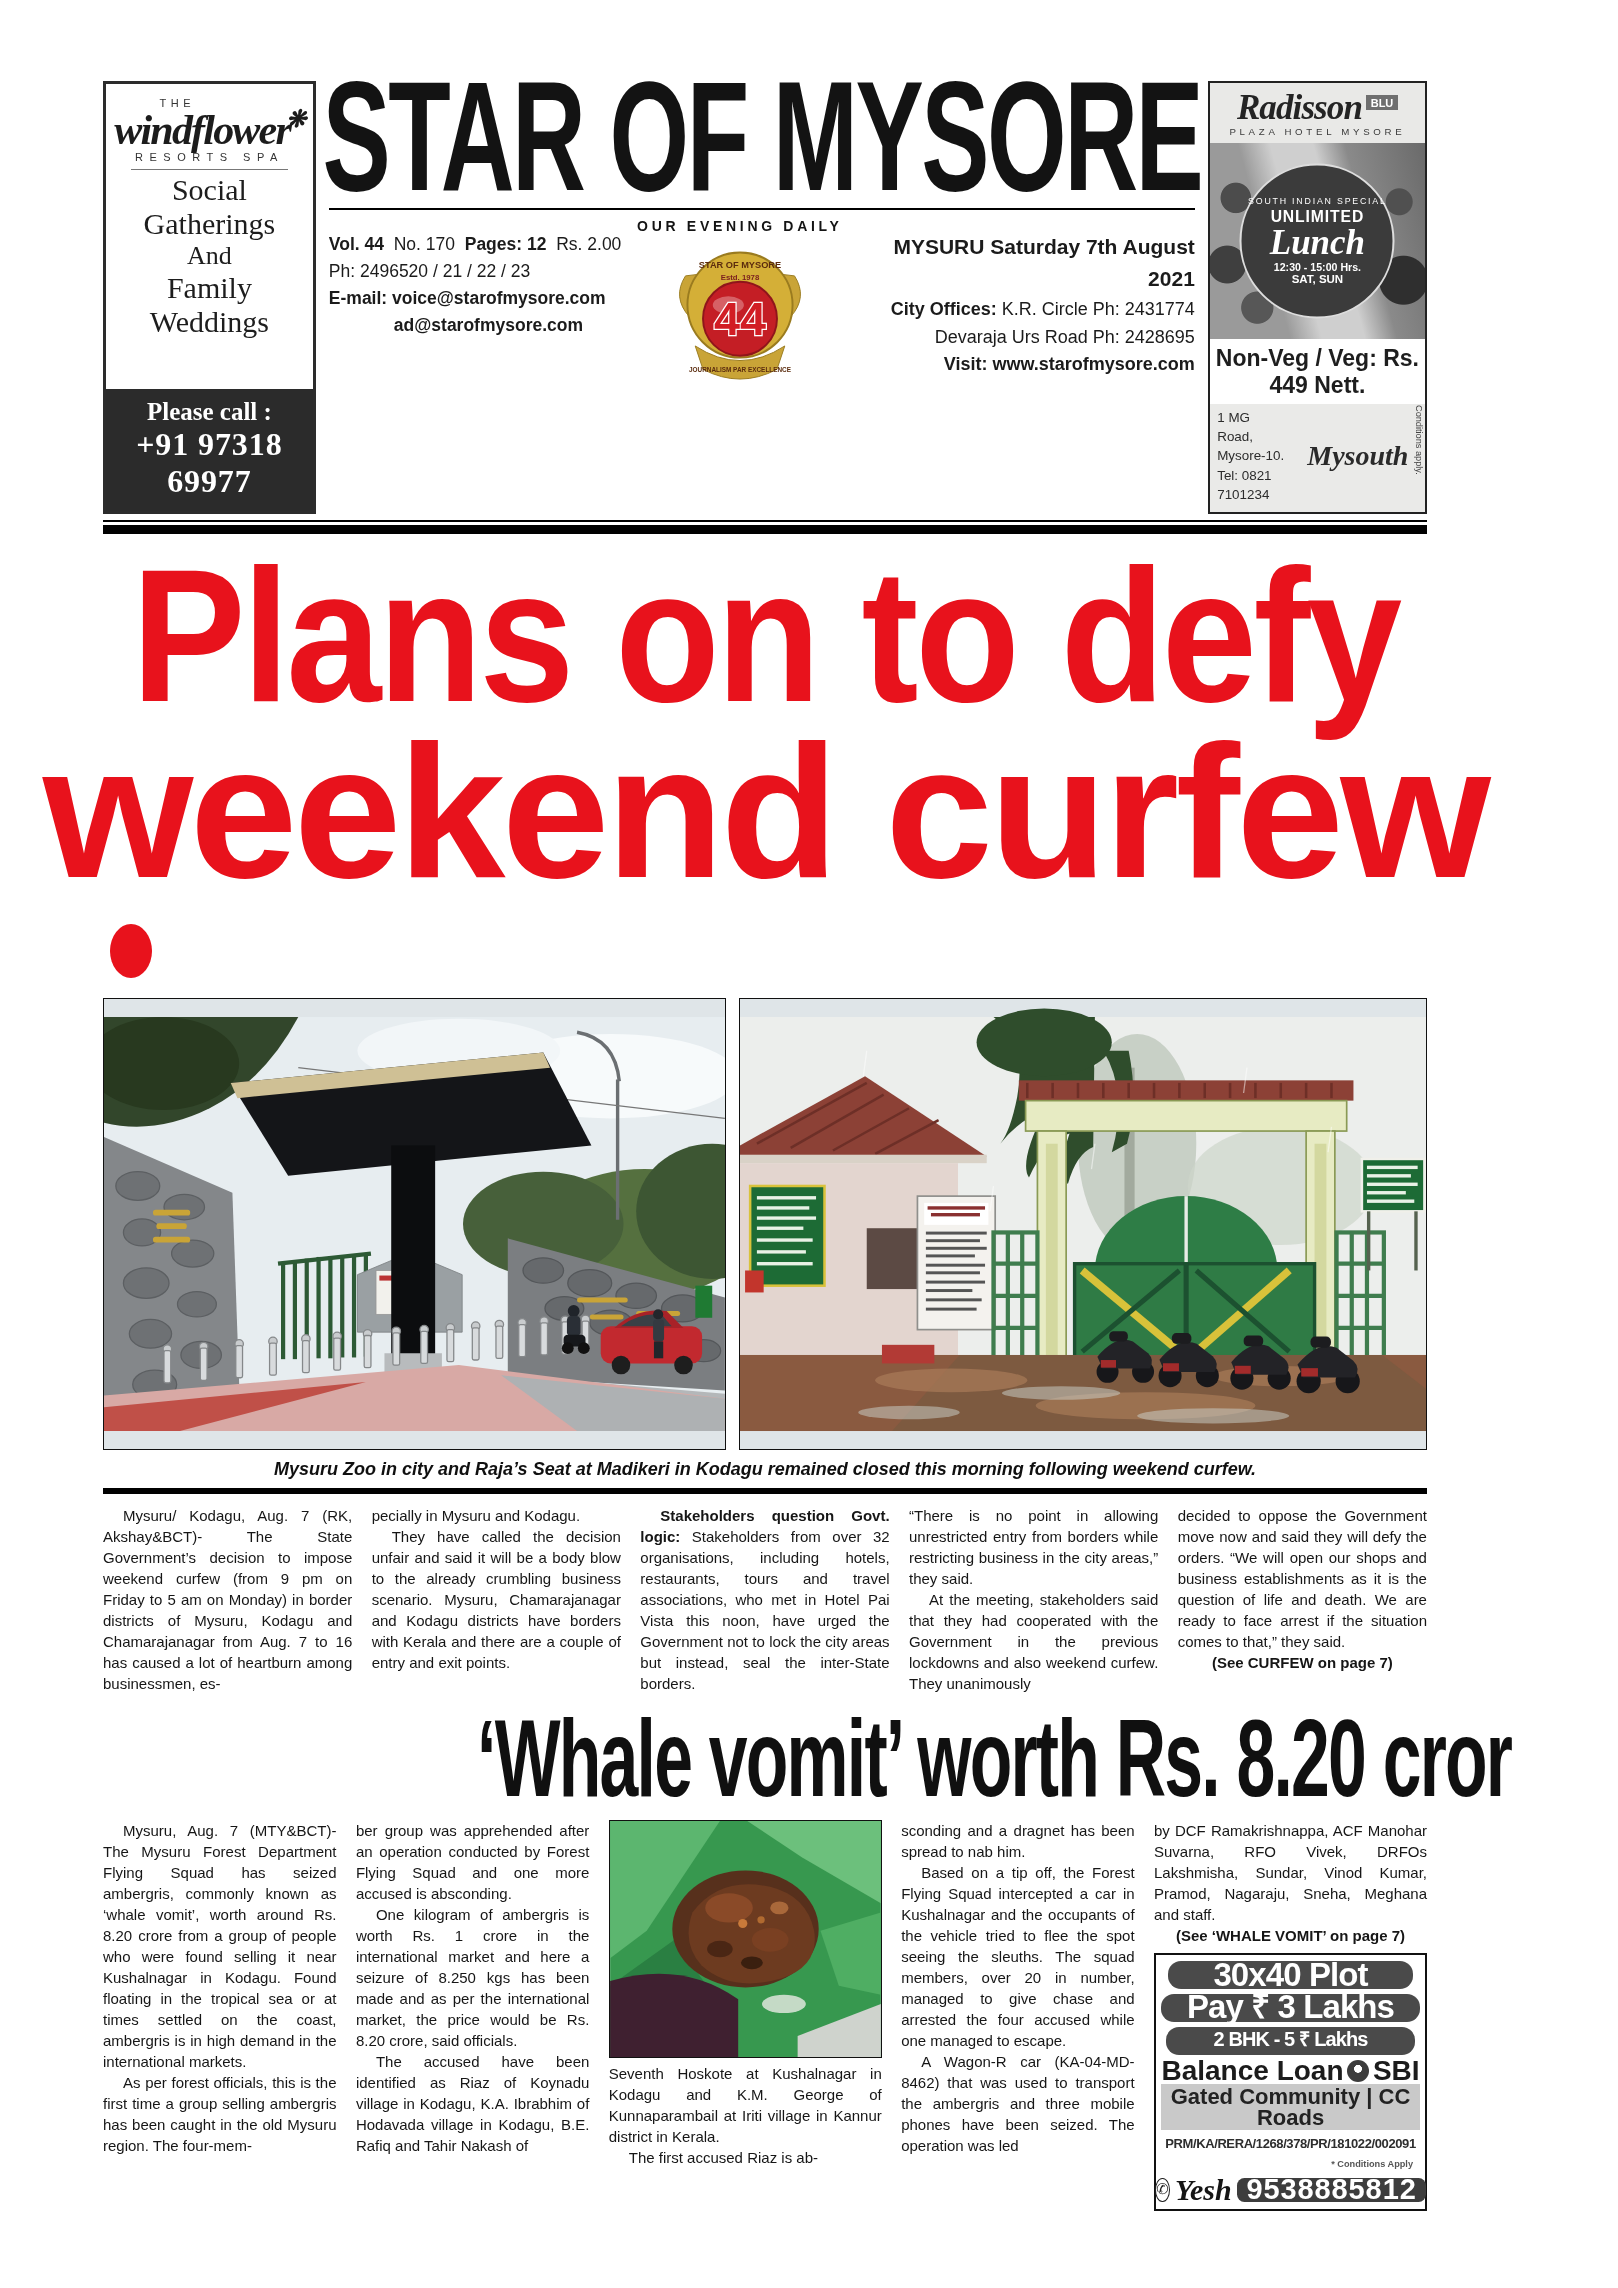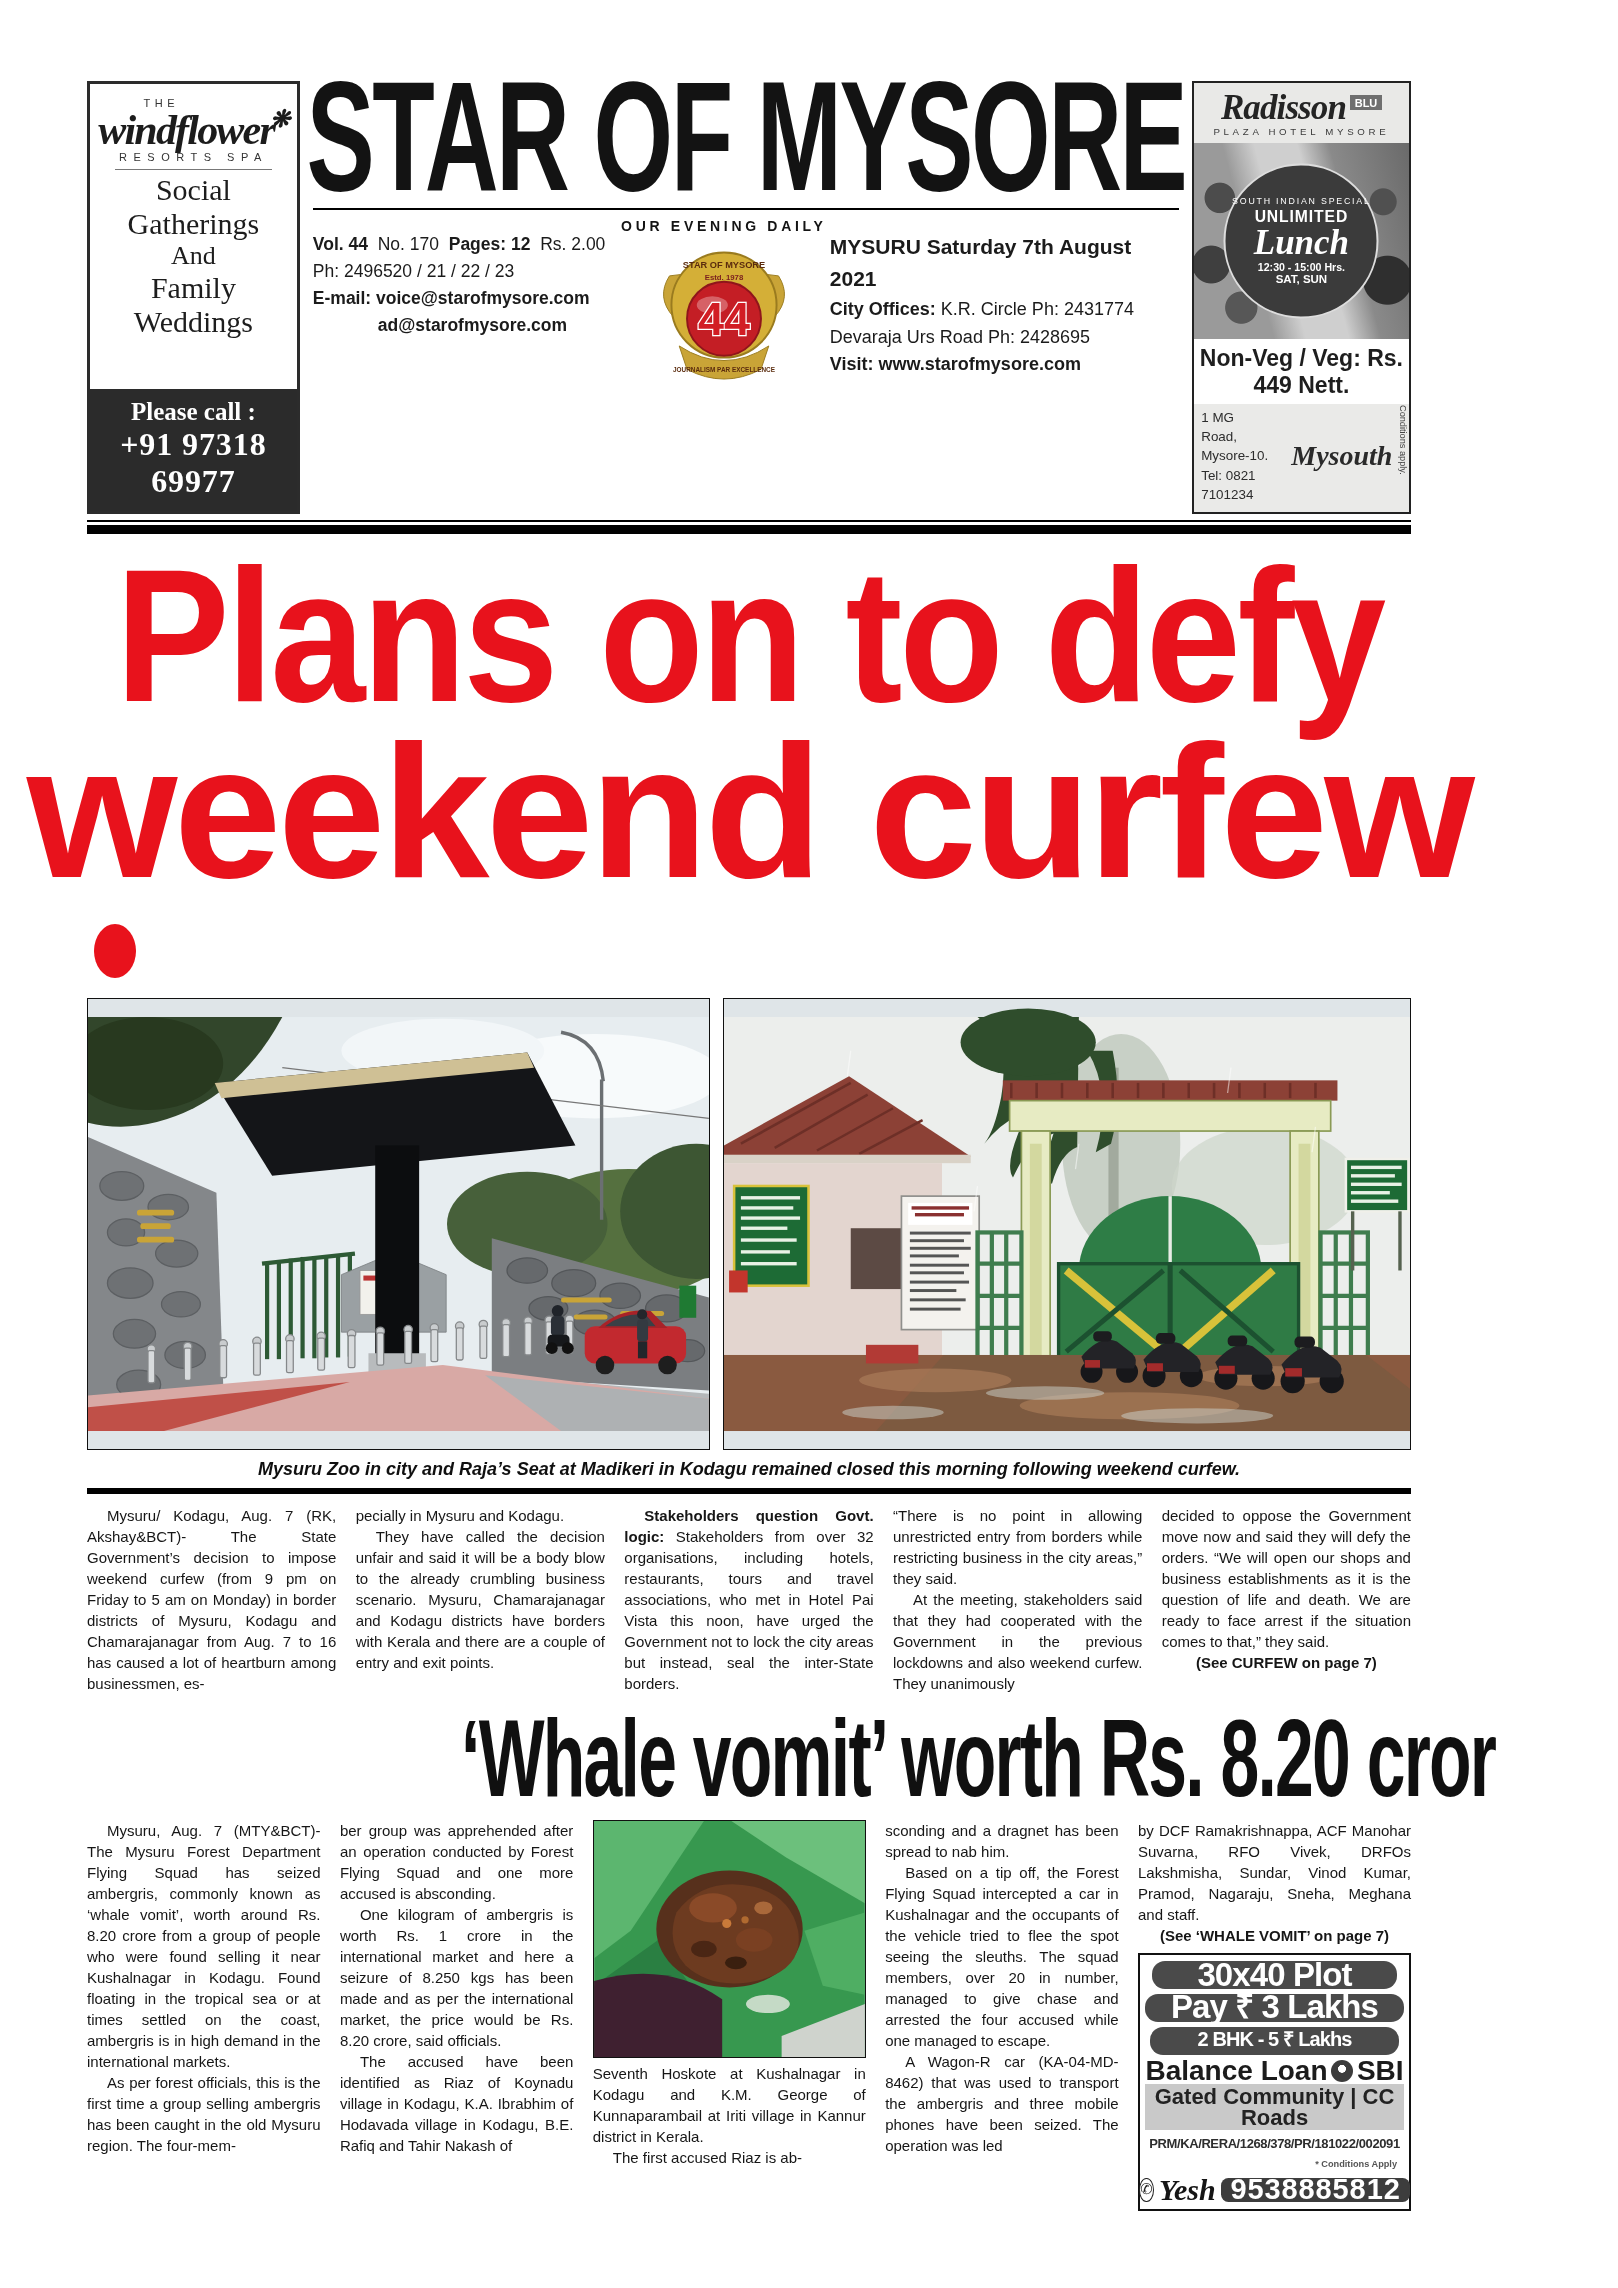--- a/index.html
+++ b/index.html
@@ -1,17 +1,17 @@
 <!DOCTYPE html>
 <html style="font-size:14.8px"><head>
 <meta charset="utf-8">
 <style>
   * { margin:0; padding:0; box-sizing:border-box; }
   body { background:#ffffff; font-family:"Liberation Sans", sans-serif; color:#141414; }
-  .page { width:1498px; height:2289px; background:#fff; padding:81px 87px 18.5px 87px; overflow:hidden; position:relative; }
+  .page { width:1498px; height:2289px; background:#fff; padding:81px 87px 18.5px 87px; overflow:hidden; position:relative;margin-left:16px; }
 
   
   .hdr { display:flex; gap:13px; align-items:stretch; }
   .adbox { border:3.7px solid #2c2c2c; background:#fff; }
 
   
   .wf { width:279px; min-height:321px; display:flex; flex-direction:column; text-align:center; }
   .wf-inner { flex:1; padding:13px 5.5px 7.4px; }
   .wf-the { font-size:11px; letter-spacing:4.6px; color:#333; text-align:left; padding-left:48px; }
   .wf-name { font-family:"Liberation Serif", serif; font-style:italic; font-weight:bold; font-size:42px; line-height:0.9; color:#1c1c1c; letter-spacing:-1.8px; }
@@ -28,21 +28,21 @@
   .mast { width:866px; display:flex; flex-direction:column; }
   .mast-title-wrap { display:flex; justify-content:center; height:118px; align-items:flex-end; overflow:visible; }
   .mast-title { font-weight:bold; font-size:155px; line-height:0.8; letter-spacing:-3.7px; white-space:nowrap; transform:scaleX(0.66); color:#131313; }
   .mast-rule { border-top:2.8px solid #000; margin-top:9.2px; }
   .info-row { display:flex; margin-top:7.4px; flex:1; }
   .pub { width:305px; padding-top:13px; font-size:17.5px; line-height:1.55; color:#1b1b1b; }
   .pub b { font-weight:bold; }
   .pub .mail2 { padding-left:65px; }
   .badge-wrap { width:212px; text-align:center; position:relative; z-index:3; }
   .evening { font-size:14px; font-weight:bold; letter-spacing:3.7px; margin-bottom:1.8px; }
-  .date { flex:1; text-align:left; padding-top:13px; font-size:18px; line-height:1.55; color:#1b1b1b; }
+  .date { flex:1; text-align:right; padding-top:13px; font-size:18px; line-height:1.55; color:#1b1b1b; }
   .date .d1 { font-weight:bold; font-size:21px; }
   .date b { font-weight:bold; }
 
   
   .rad { width:288px; min-height:353px; border:2.8px solid #222; position:relative; display:flex; flex-direction:column; }
   .rad-top { background:#e9e9e7; text-align:center; padding:7.4px 1.8px 5.5px; }
   .rad-name { font-family:"Liberation Serif", serif; font-style:italic; font-weight:bold; font-size:35px; letter-spacing:-0.9px; color:#242424; line-height:1; }
   .rad-blu { font-size:11px; font-weight:bold; background:#6f6f6f; color:#fff; padding:1.8px 4.6px; vertical-align:13px; }
   .rad-sub { font-size:9.7px; letter-spacing:3.7px; color:#3a3a3a; margin-top:0.9px; }
   .rad-photo { height:196px; position:relative;

